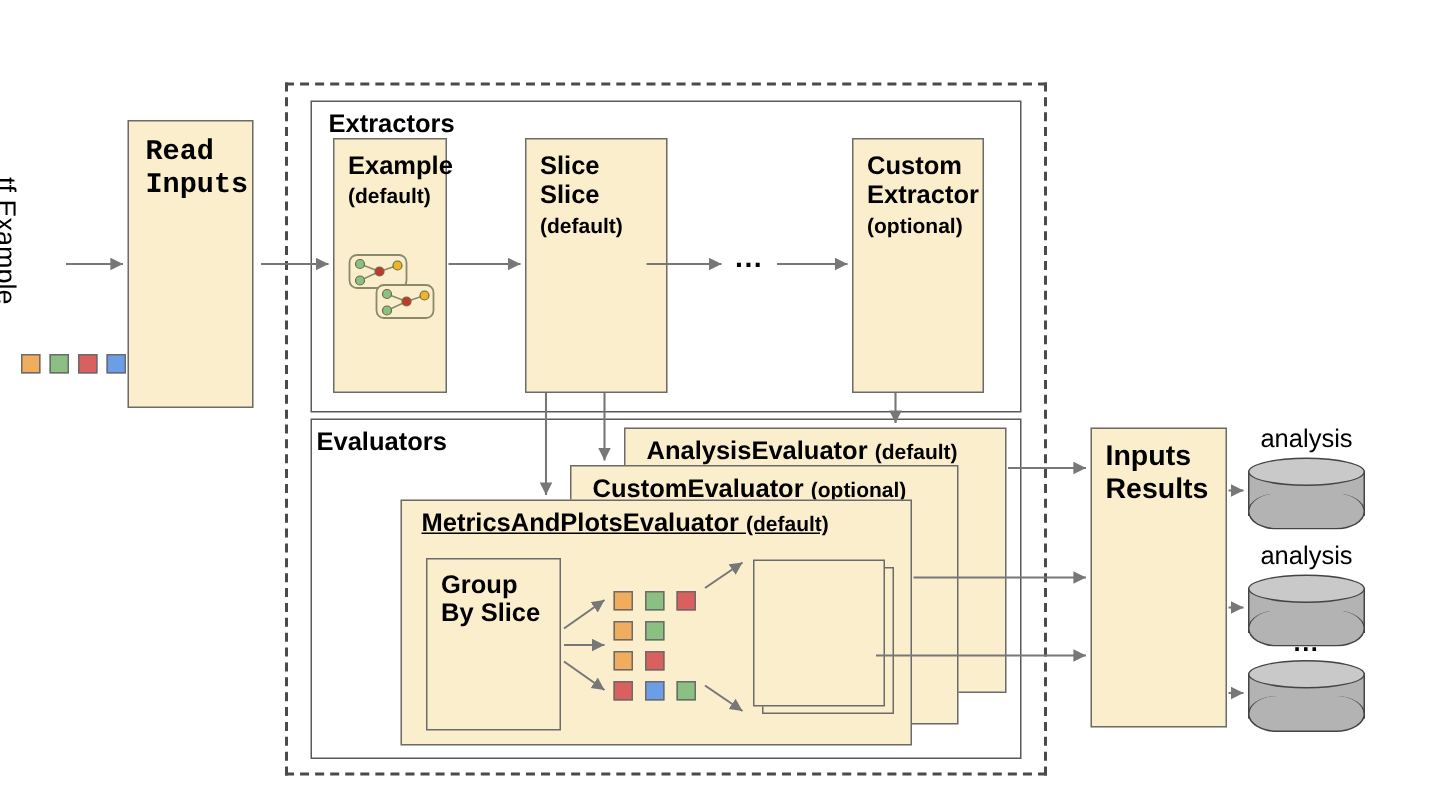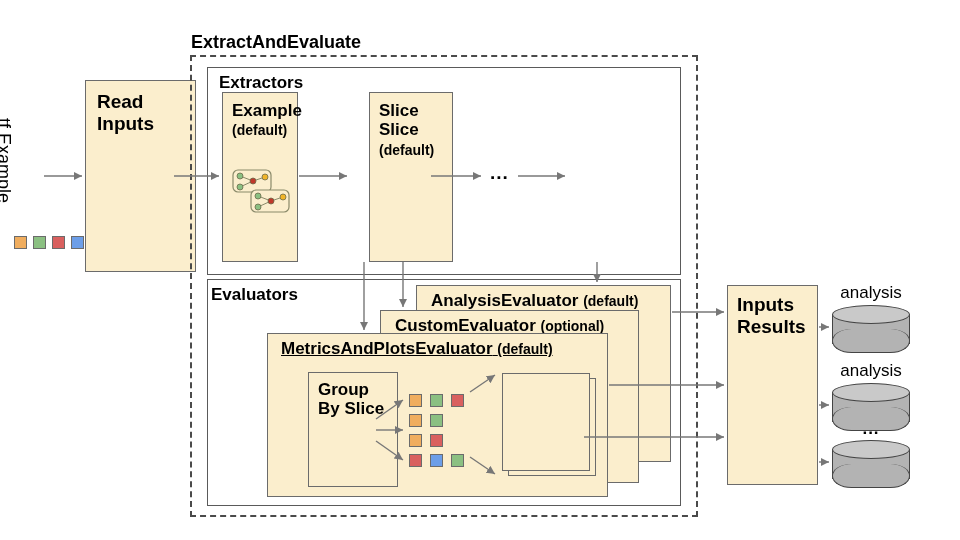--- a/index.html
+++ b/index.html
@@ -61,28 +61,27 @@
 
   <div id="tfex">tf.Example</div>
 
   <div>
     <div class="chip c-orange" style="left:14px;top:236px;"></div>
     <div class="chip c-green" style="left:33px;top:236px;"></div>
     <div class="chip c-red" style="left:52px;top:236px;"></div>
     <div class="chip c-blue" style="left:71px;top:236px;"></div>
   </div>
 
-  <div class="box node" style="left:85px;top:80px;width:111px;height:192px;">
+  <div class="box node" style="left:85px;top:80px;width:84px;height:192px;font-family:Liberation Mono, monospace;">
     <div class="nodelabel" style="left:11px;top:10px;font-size:19px;">
       <span>Read</span><br>
       <span>Inputs</span>
     </div>
   </div>
 
-  <div class="ttl" style="left:191px;top:32px;font-size:18px;">ExtractAndEvaluate</div>
 
   <div class="box dashed" style="left:190px;top:55px;width:508px;height:462px;"></div>
 
   <div class="box plain" style="left:207px;top:67px;width:474px;height:208px;"></div>
   <div class="ttl" style="left:219px;top:73px;font-size:17px;">Extractors</div>
 
   <div class="box node" style="left:222px;top:92px;width:76px;height:170px;">
     <div class="nodelabel" style="left:9px;top:8px;font-size:17px;">
       <span>Example</span><br>
       <span class="sub" style="font-size:14px;">(default)</span>
@@ -101,30 +100,37 @@
       <line x1="27" y1="28" x2="40" y2="33" stroke="#8a8a6a" stroke-width="1"></line>
       <line x1="27" y1="39" x2="40" y2="33" stroke="#8a8a6a" stroke-width="1"></line>
       <line x1="40" y1="33" x2="52" y2="29" stroke="#8a8a6a" stroke-width="1"></line>
       <circle cx="27" cy="28" r="3" fill="#8bc082" stroke="#6b6b4a" stroke-width="0.8"></circle>
       <circle cx="27" cy="39" r="3" fill="#8bc082" stroke="#6b6b4a" stroke-width="0.8"></circle>
       <circle cx="40" cy="33" r="3" fill="#c0392b" stroke="#6b6b4a" stroke-width="0.8"></circle>
       <circle cx="52" cy="29" r="3" fill="#f0b429" stroke="#6b6b4a" stroke-width="0.8"></circle>
     </svg>
   </div>
 
-  <div class="box node" style="left:350px;top:92px;width:84px;height:170px;margin-left:19px;">
+  <div class="box node" style="left:350px;top:92px;width:95px;height:170px;">
     <div class="nodelabel" style="left:9px;top:8px;font-size:17px;">
       <span>Slice</span><br>
       <span>Slice</span><br>
       <span class="sub" style="font-size:14px;">(default)</span>
     </div>
   </div>
 
   <div class="dots" style="left:490px;top:162px;font-size:19px;">...</div>
 
+  <div class="box node" style="left:568px;top:92px;width:88px;height:170px;">
+    <div class="nodelabel" style="left:9px;top:8px;font-size:17px;">
+      <span>Custom</span><br>
+      <span>Extractor</span><br>
+      <span class="sub" style="font-size:14px;">(optional)</span>
+    </div>
+  </div>
 
   <div class="box plain" style="left:207px;top:279px;width:474px;height:227px;"></div>
   <div class="ttl" style="left:211px;top:285px;font-size:17px;">Evaluators</div>
 
   <div class="box node" style="left:416px;top:285px;width:255px;height:177px;">
     <div class="nodelabel" style="left:14px;top:5px;font-size:17px;white-space:nowrap;">
       <span>AnalysisEvaluator</span>
       <span class="sub" style="font-size:14px;">(default)</span>
     </div>
   </div>
@@ -136,21 +142,21 @@
     </div>
   </div>
 
   <div class="box node" style="left:267px;top:333px;width:341px;height:164px;">
     <div class="nodelabel" style="left:13px;top:5px;font-size:17px;white-space:nowrap;text-decoration:underline;">
       <span>MetricsAndPlotsEvaluator</span>
       <span class="sub" style="font-size:14px;">(default)</span>
     </div>
   </div>
 
-  <div class="box node" style="left:284px;top:372px;width:90px;height:115px;margin-left:24px;">
+  <div class="box node" style="left:284px;top:372px;width:90px;height:115px;">
     <div class="nodelabel" style="left:9px;top:7px;font-size:17px;">
       <span>Group</span><br>
       <span>By Slice</span>
     </div>
   </div>
 
   <div>
     <div class="chip c-orange" style="left:409px;top:394px;"></div>
     <div class="chip c-green" style="left:430px;top:394px;"></div>
     <div class="chip c-red" style="left:451px;top:394px;"></div>

